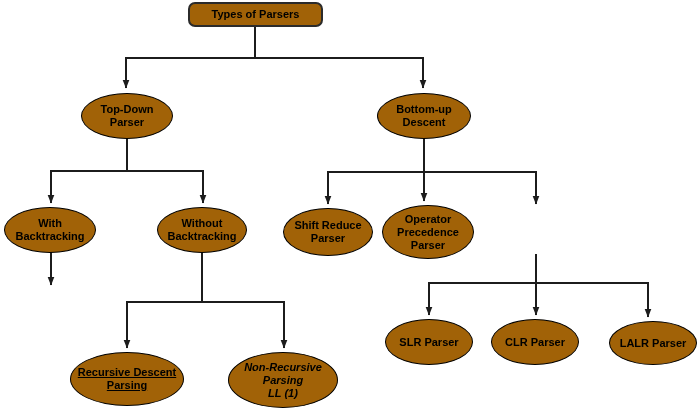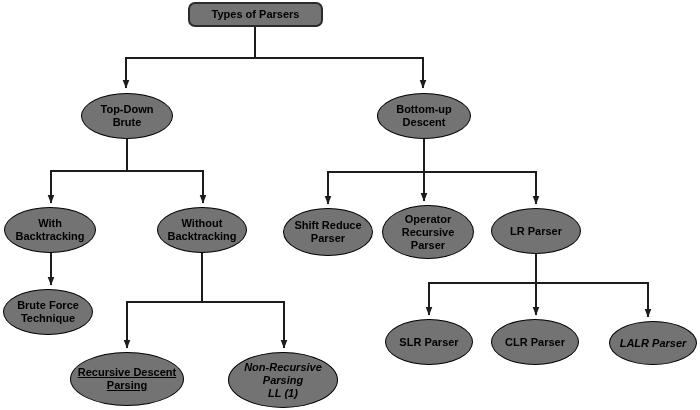--- a/index.html
+++ b/index.html
@@ -27,21 +27,21 @@
     box-sizing: border-box;
     display: flex;
     align-items: center;
     justify-content: center;
     text-align: center;
     color: #000000;
     font-weight: bold;
     font-size: 11px;
     line-height: 13px;
     white-space: pre-line;
-    background: #737373;
+    background: #a16207;
   }
   .node.rect {
     border: 2px solid #2b2b2b;
     border-radius: 7px;
   }
   .node.ellipse {
     border: 1.6px solid #000000;
     border-radius: 50%;
   }
   
@@ -51,21 +51,21 @@
   #n-withbt      { left: 4px;   top: 207px; width: 92px;  height: 46px; }
   #n-withoutbt   { left: 157px; top: 207px; width: 90px;  height: 46px; }
   #n-brute       { left: 3px;   top: 289px; width: 90px;  height: 46px; }
   #n-recdesc     { left: 70px;  top: 352px; width: 114px; height: 54px; text-decoration: underline; }
   #n-nonrec      { left: 228px; top: 352px; width: 110px; height: 56px; font-style: italic; }
   #n-shiftreduce { left: 283px; top: 208px; width: 90px;  height: 48px; text-align: center; }
   #n-opprec      { left: 382px; top: 205px; width: 92px;  height: 54px; }
   #n-lr          { left: 491px; top: 208px; width: 90px;  height: 46px; }
   #n-slr         { left: 385px; top: 319px; width: 88px;  height: 46px; }
   #n-clr         { left: 491px; top: 319px; width: 88px;  height: 46px; }
-  #n-lalr        { left: 609px; top: 321px; width: 88px;  height: 44px; font-style: italic; }
+  #n-lalr        { left: 609px; top: 321px; width: 88px;  height: 44px; }
 </style>
 </head>
 <body>
 
 <div id="canvas">
 
   <svg id="edges-svg" viewBox="0 0 700 410" xmlns="http://www.w3.org/2000/svg">
     <defs>
       <marker id="arrow" markerWidth="9" markerHeight="8" refX="7.5" refY="3.5" orient="auto" markerUnits="userSpaceOnUse">
         <path d="M0,0 L9,3.5 L0,7 Z" fill="#1c1c1c"></path>
@@ -100,40 +100,37 @@
       <line x1="429" y1="283" x2="648" y2="283"></line>
       <line x1="429" y1="283" x2="429" y2="314" marker-end="url(#arrow)"></line>
       <line x1="536" y1="283" x2="536" y2="314" marker-end="url(#arrow)"></line>
       <line x1="648" y1="283" x2="648" y2="316" marker-end="url(#arrow)"></line>
     </g>
   </svg>
 
   <div id="n-root" class="node rect">Types of Parsers</div>
 
   <div id="n-topdown" class="node ellipse">Top-Down
-Brute</div>
+Parser</div>
   <div id="n-bottomup" class="node ellipse">Bottom-up
 Descent</div>
 
   <div id="n-withbt" class="node ellipse">With
 Backtracking</div>
   <div id="n-withoutbt" class="node ellipse">Without
 Backtracking</div>
-  <div id="n-brute" class="node ellipse">Brute Force
-Technique</div>
   <div id="n-recdesc" class="node ellipse">Recursive Descent
 Parsing</div>
   <div id="n-nonrec" class="node ellipse">Non-Recursive
 Parsing
 LL (1)</div>
 
   <div id="n-shiftreduce" class="node ellipse">Shift Reduce
 Parser</div>
   <div id="n-opprec" class="node ellipse">Operator
-Recursive
+Precedence
 Parser</div>
-  <div id="n-lr" class="node ellipse">LR Parser</div>
 
   <div id="n-slr" class="node ellipse">SLR Parser</div>
   <div id="n-clr" class="node ellipse">CLR Parser</div>
   <div id="n-lalr" class="node ellipse">LALR Parser</div>
 
 </div>
 
 </body></html>

